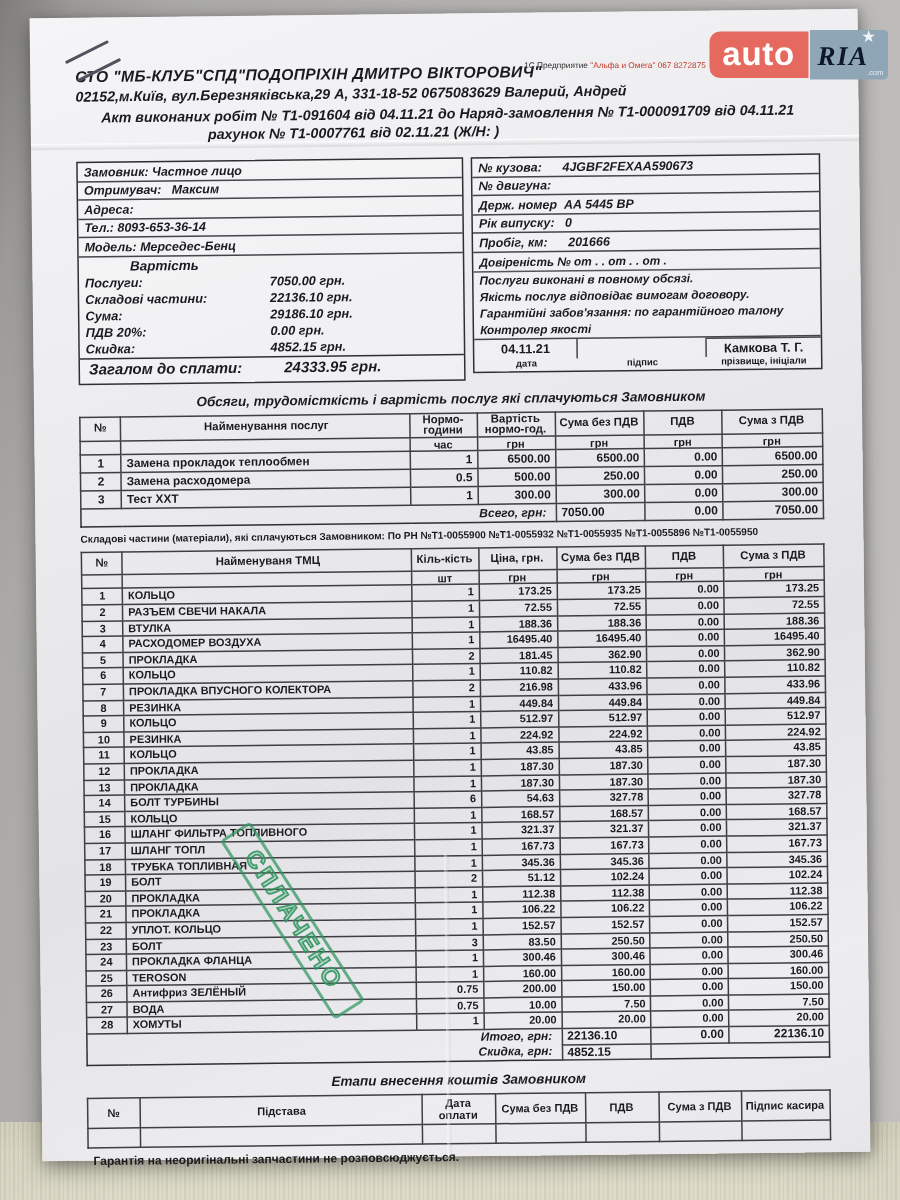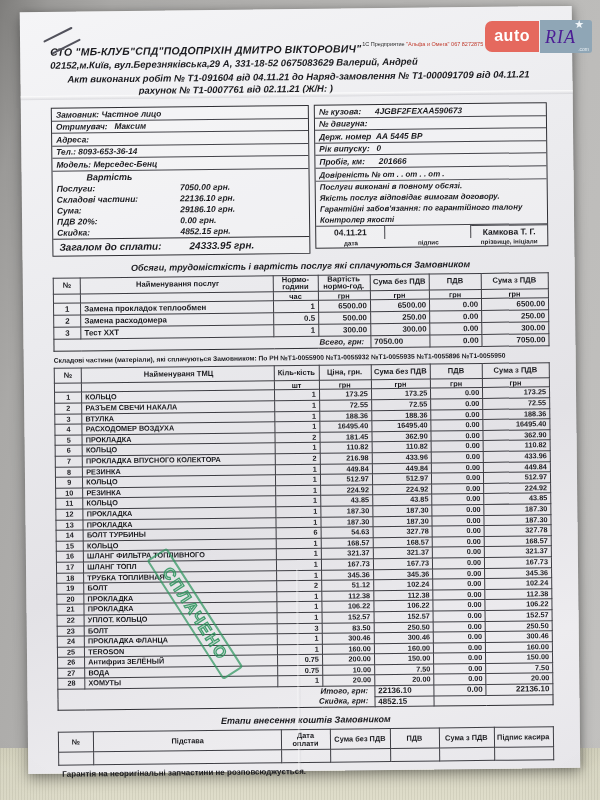--- a/index.html
+++ b/index.html
@@ -76,26 +76,26 @@
 
   .stamp{position:absolute;left:141px;top:537px;width:128px;transform:rotate(58deg);transform-origin:left top;
     border:2.5px solid rgba(47,150,95,.8);border-radius:3px;padding:1px 5px;text-align:center;
     font-size:16px;font-weight:bold;letter-spacing:2px;color:rgba(47,150,95,.25);
     -webkit-text-stroke:1.2px #2f965f;opacity:.9;background:rgba(255,255,255,.04);}
   .guarantee{font-size:8px;font-weight:600;margin-top:4px;padding-left:4px;}
 
   .watermark{position:absolute;top:20px;right:8px;display:flex;align-items:center;z-index:5;}
   .wm-text{font-size:5.5px;color:#2a2a2a;margin-right:2px;white-space:nowrap;margin-top:14px;}
   .wm-text .red{color:#c0392b;}
-  .logo-auto{background:#e5695e;color:#fff;font-weight:bold;font-size:16px;line-height:21px;
+  .logo-auto{background:#e5695e;color:#fff;font-weight:bold;font-size:22px;line-height:21px;
     padding:4px 9px 6px 9px;border-radius:7px 0 0 7px;letter-spacing:.5px;}
   .logo-ria{background:#8fa6b6;width:52px;height:33px;position:relative;border-radius:0 3px 3px 0;
     display:inline-block;margin-left:1px;}
   .logo-ria .ria{position:absolute;left:5px;top:7px;font-family:"Liberation Serif",serif;
-    font-weight:normal;font-style:italic;font-size:18px;color:#4c1d95;letter-spacing:1px;}
+    font-weight:bold;font-style:italic;font-size:18px;color:#0f172a;letter-spacing:1px;}
   .logo-ria .star{position:absolute;right:8px;top:-2px;color:#eef4f8;font-size:11px;}
   .logo-ria .star::before{content:"★";}
   .logo-ria .dotcom{position:absolute;right:3px;bottom:1px;font-size:5px;color:#e8eef2;}
   .vignette{position:absolute;inset:0;pointer-events:none;
     background:radial-gradient(130% 100% at 50% 45%,rgba(0,0,0,0) 60%,rgba(0,0,0,.14) 100%);}
 </style>
 </head>
 <body>
 
 <div class="scene">

